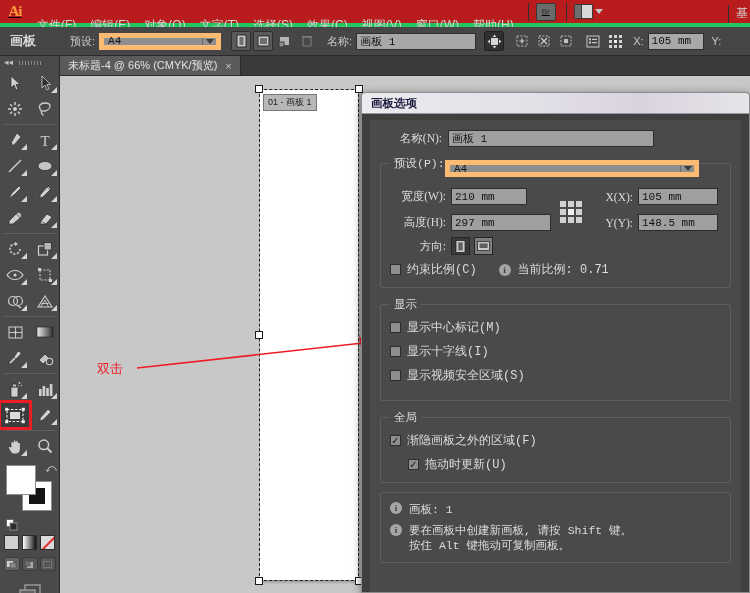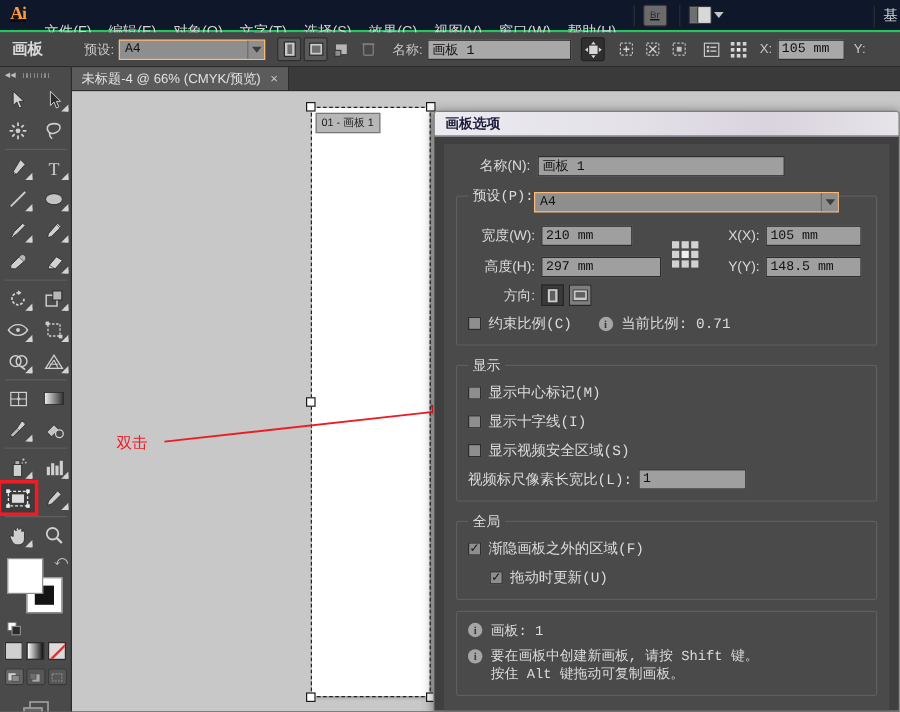--- a/index.html
+++ b/index.html
@@ -14,23 +14,23 @@
   #app {
     position: relative;
     width: 750px; height: 593px;
     background: #535353;
     user-select: none;
   }
 
   
   .menubar {
     position: absolute; left: 0; top: 0; width: 750px; height: 27px;
-    background: #0f172a;
+    background: #b91c1c;
     display: flex; align-items: center;
-    border-bottom: 2px solid #22c55e;
+    border-bottom: 4px solid #22c55e;
     text-decoration: underline;
   }
   .ai-logo {
     width: 30px; height: 27px;
     display: flex; align-items: center; justify-content: center;
     color: #ff9a3c; font-size: 15px; font-weight: bold;
     font-family: "Liberation Serif", serif;
     letter-spacing: -1px;
   }
   .menu-item {
@@ -74,21 +74,21 @@
   .ctrlbar {
     position: absolute; left: 0; top: 27px; width: 750px; height: 29px;
     background: #464646;
     border-bottom: 1px solid #2b2b2b;
     display: flex; align-items: center;
     color: #d9d9d9; font-size: 12px;
   }
   .ctrl-label { margin-left: 10px; margin-right: 8px; white-space: nowrap; }
   .ctrl-sub { margin-right: 4px; color: #c9c9c9; font-size: 11px; white-space: nowrap; }
   .combo {
-    height: 17px; background: #8e8e8e; border: 1px solid #fdba74;
+    height: 17px; background: #8e8e8e; border: 5px solid #fdba74;
     display: flex; align-items: center; position: relative;
     color: #141414; font-size: 11px; padding-left: 4px;
     font-family: "Liberation Mono", monospace;
   }
   .combo .arrow {
     position: absolute; right: 0; top: 0; bottom: 0; width: 14px;
     background: #8e8e8e; border-left: 1px solid #6b6b6b;
     display: flex; align-items: center; justify-content: center;
   }
   .combo .arrow::after {
@@ -245,21 +245,21 @@
     border-bottom: 1px solid #9a96a1;
   }
   .dlg-body {
     position: absolute; left: 8px; top: 27px; right: 8px; bottom: 0;
     background: #4a4a4a;
     padding: 10px 10px 0 10px;
     color: #d8d8d8; font-size: 11.5px;
   }
   .row { display: flex; align-items: center; margin-bottom: 9px; }
   .lbl {
-    font-family: Liberation Sans, sans-serif;
+    font-family: Liberation Serif, serif;
     color: #dcdcdc; font-size: 11.5px; text-align: right;
     white-space: nowrap;
   }
   .fieldbox {
     background: #9f9f9f; border: 1px solid #2d2d2d;
     height: 17px; display: flex; align-items: center;
     padding-left: 3px; color: #121212; font-size: 11px;
     font-family: "Liberation Mono", monospace;
   }
   fieldset.grp {
@@ -818,26 +818,20 @@
           <span class="chktext">显示中心标记(M)</span>
         </div>
         <div class="chkrow">
           <div class="chk"></div>
           <span class="chktext">显示十字线(I)</span>
         </div>
         <div class="chkrow">
           <div class="chk"></div>
           <span class="chktext">显示视频安全区域(S)</span>
         </div>
-        <div class="row" style="margin-bottom:0;">
-          <span class="chktext" style="margin-right:5px;">视频标尺像素长宽比(L):</span>
-          <div class="fieldbox" style="width:90px;">
-            <span>1</span>
-          </div>
-        </div>
       </fieldset>
 
       <fieldset class="grp">
         <legend>全局</legend>
         <div class="chkrow">
           <div class="chk on"></div>
           <span class="chktext">渐隐画板之外的区域(F)</span>
         </div>
         <div class="chkrow" style="margin-left:18px; margin-bottom:0;">
           <div class="chk on"></div>

